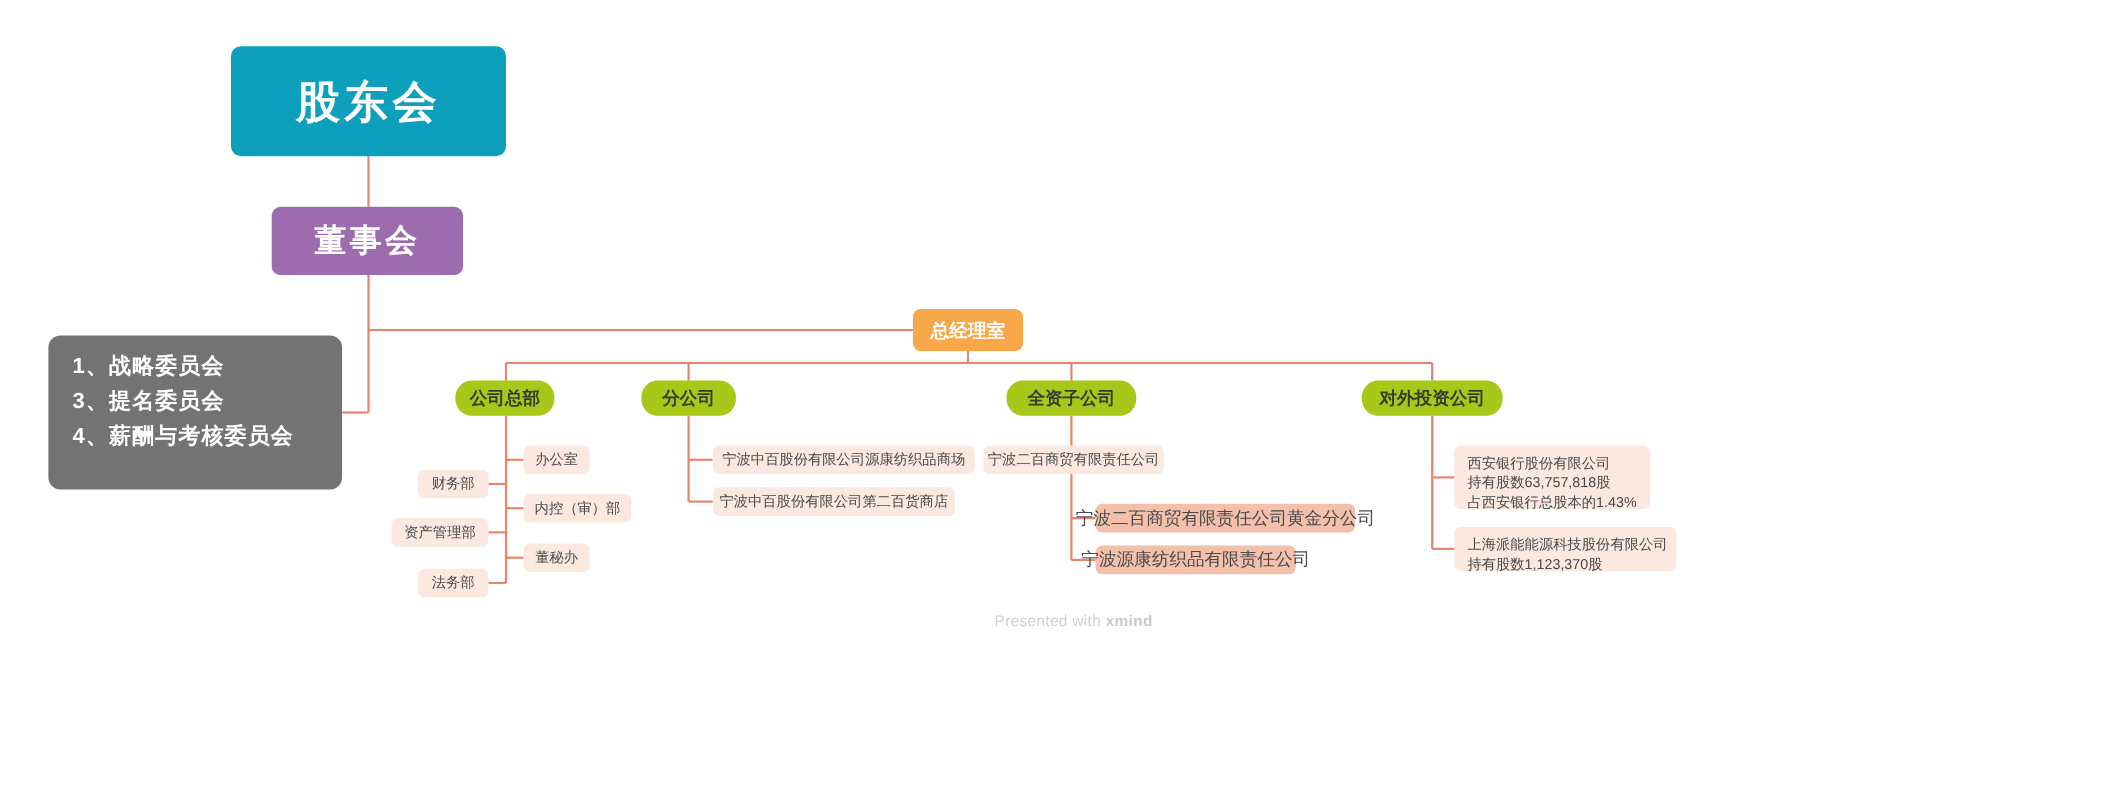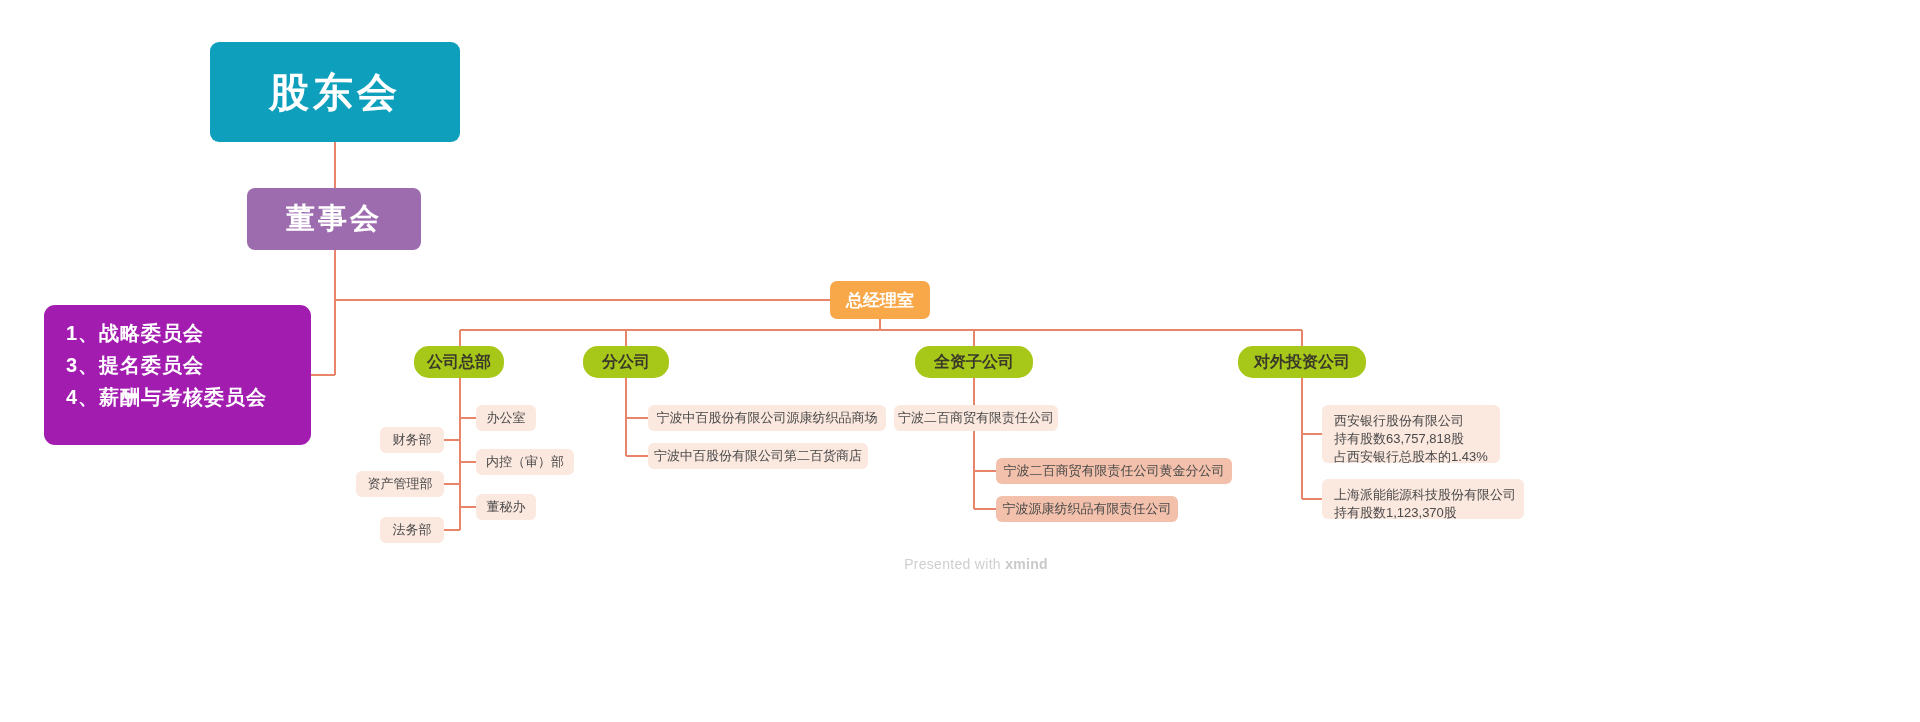--- a/index.html
+++ b/index.html
@@ -62,21 +62,21 @@
     font-weight: 700;
     letter-spacing: 3px;
   }
 
   
   .n-committees {
     left: 44px;
     top: 305px;
     width: 267px;
     height: 140px;
-    background: #a21caf;
+    background: #737373;
     border-radius: 11px;
     color: #ffffff;
     font-size: 20px;
     font-weight: 700;
     display: block;
     padding: 12px 0 0 22px;
     text-align: left;
   }
   .n-committees .cline {
     line-height: 32px;
@@ -118,21 +118,21 @@
     color: #4a4a4a;
     font-size: 13px;
     font-weight: 400;
     height: 26px;
     padding: 0 10px;
   }
   .leaf-strong {
     background: #f2c0ab;
     border-radius: 6px;
     color: #4a4a4a;
-    font-size: 13px;
+    font-size: 16px;
     font-weight: 400;
     height: 26px;
     padding: 0 10px;
   }
   .leaf-multi {
     background: #fbe8df;
     border-radius: 6px;
     color: #4a4a4a;
     font-size: 13px;
     font-weight: 400;

